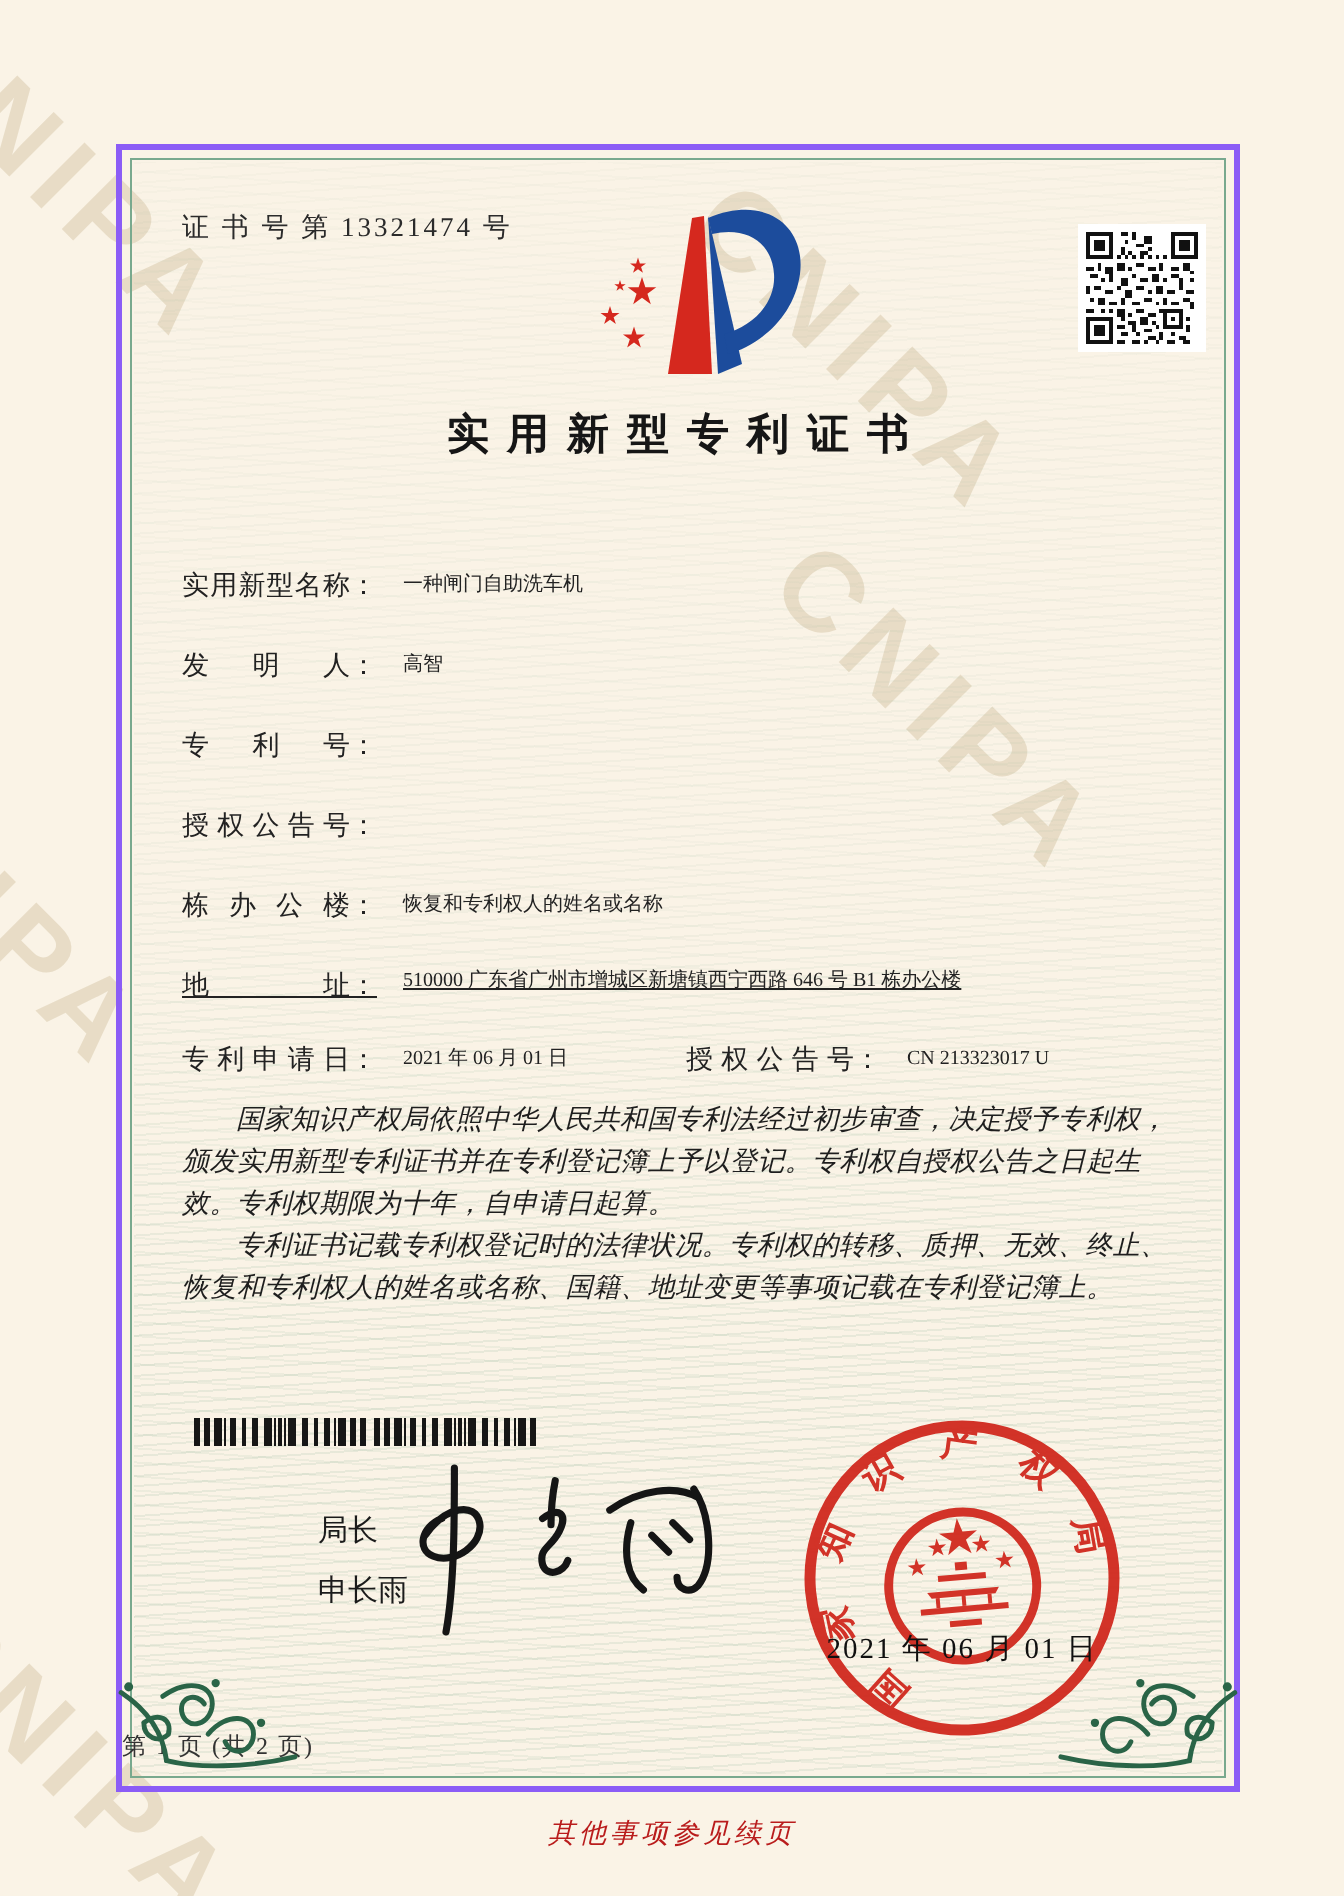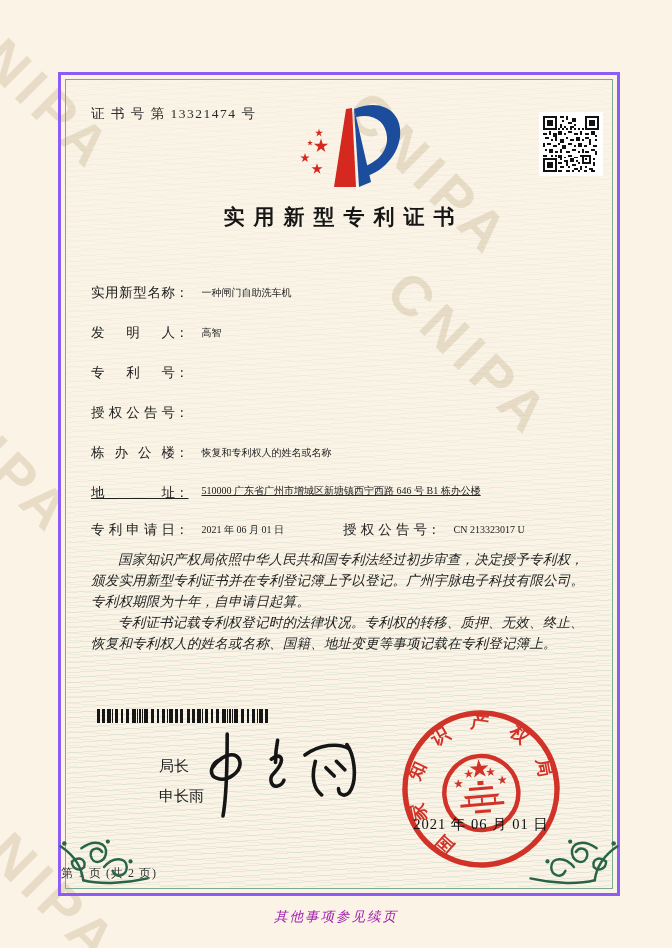--- a/index.html
+++ b/index.html
@@ -70,21 +70,21 @@
   .seal-date{position:absolute;left:0;right:0;top:108px;text-align:center;
              font-size:14.5px;letter-spacing:1px;color:#101010;z-index:3;font-style:normal;}
 
   .footer{left:0;right:0;top:790px;text-align:left;font-size:12px;color:#333;letter-spacing:1px;}
 
   .flourish{position:absolute;width:104px;height:104px;z-index:3;}
   .fl-bl{left:-8px;bottom:-10px;}
   .fl-br{right:-8px;bottom:-10px;transform:scaleX(-1);}
 
   .note{position:absolute;left:0;right:0;top:908px;text-align:center;z-index:1;
-        font-size:13.5px;font-style:italic;color:#a21caf;letter-spacing:2px;}
+        font-size:13.5px;font-style:italic;color:#b91c1c;letter-spacing:2px;}
   .hidden-defs{position:absolute;width:0;height:0;}
 </style>
 </head>
 <body>
 
 <svg class="hidden-defs" aria-hidden="true">
   <defs>
     <path id="star" d="M0,-10 L2.24,-3.09 L9.51,-3.09 L3.63,1.18 L5.88,8.09 L0,3.82 L-5.88,8.09 L-3.63,1.18 L-9.51,-3.09 L-2.24,-3.09 Z"></path>
   </defs>
 </svg>
@@ -186,21 +186,21 @@
       <span class="fvalue">2021 年 06 月 01 日</span>
       <span class="grant2">
         <span class="flabel">授权公告号</span>
           <span class="fcolon">：</span>
         <span class="fvalue">CN 213323017 U</span>
       </span>
     </div>
   </div>
 
   <div class="paras">
-    <p>国家知识产权局依照中华人民共和国专利法经过初步审查，决定授予专利权，颁发实用新型专利证书并在专利登记簿上予以登记。广州宇脉电子科技有限公司。专利权期限为十年，自申请日起算。</p>
+    <p>国家知识产权局依照中华人民共和国专利法经过初步审查，决定授予专利权，颁发实用新型专利证书并在专利登记簿上予以登记。专利权自授权公告之日起生效。专利权期限为十年，自申请日起算。</p>
     <p>专利证书记载专利权登记时的法律状况。专利权的转移、质押、无效、终止、恢复和专利权人的姓名或名称、国籍、地址变更等事项记载在专利登记簿上。</p>
   </div>
 
   <div class="barcode"></div>
 
   <div class="signer">
     <div>局长</div>
     <div>申长雨</div>
   </div>
 

